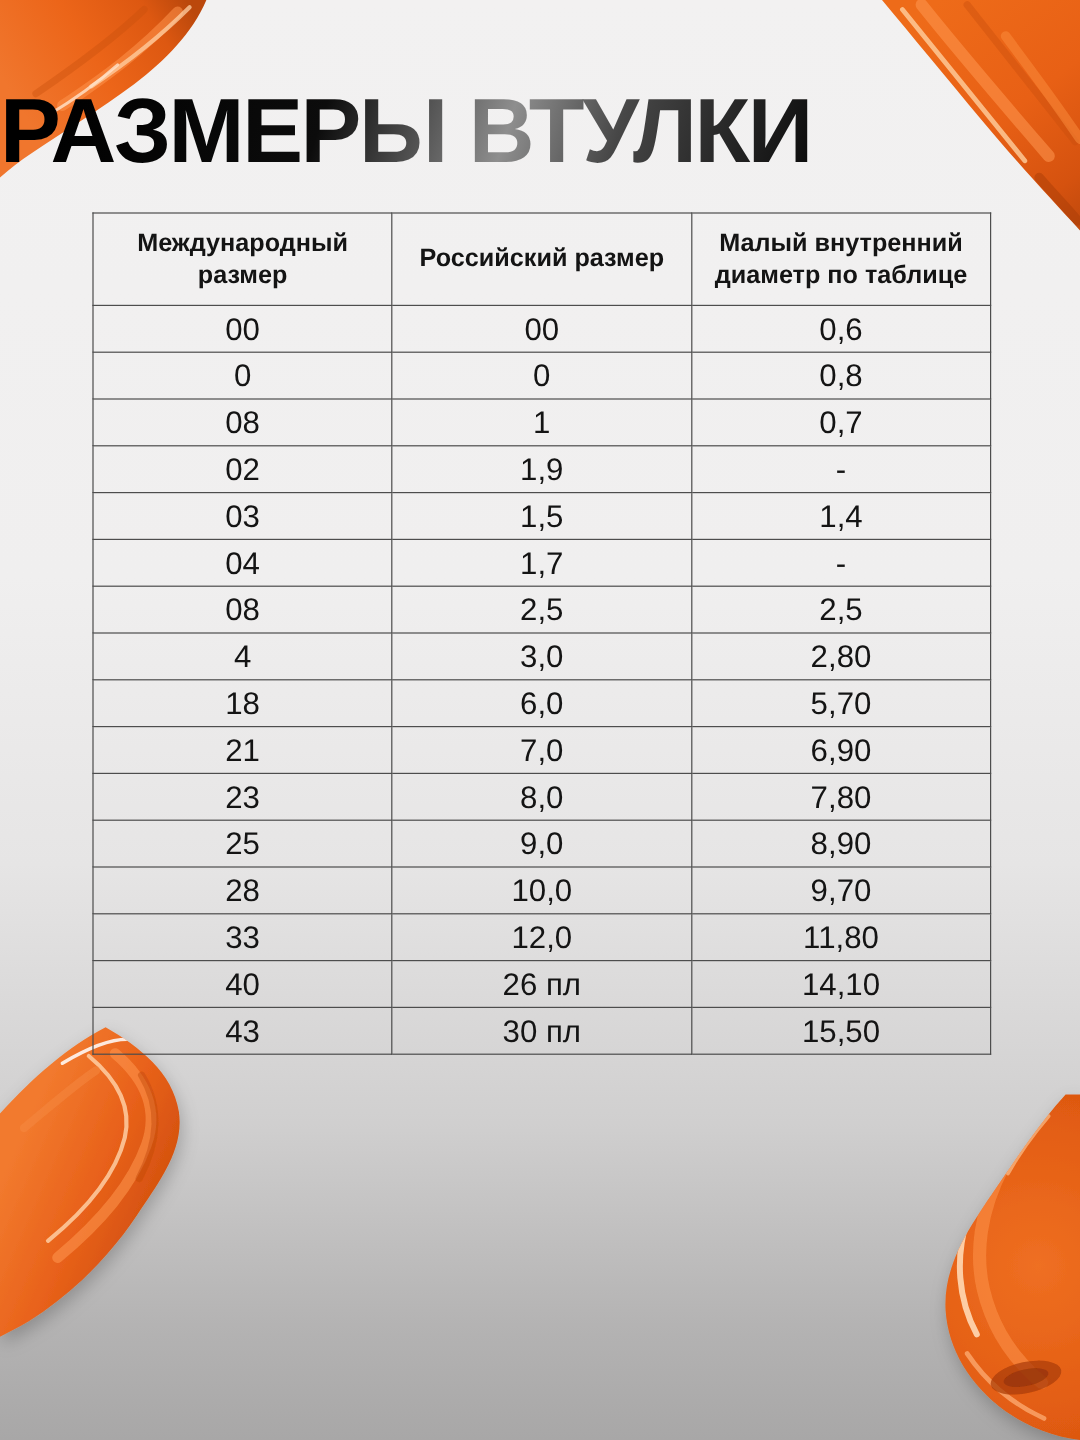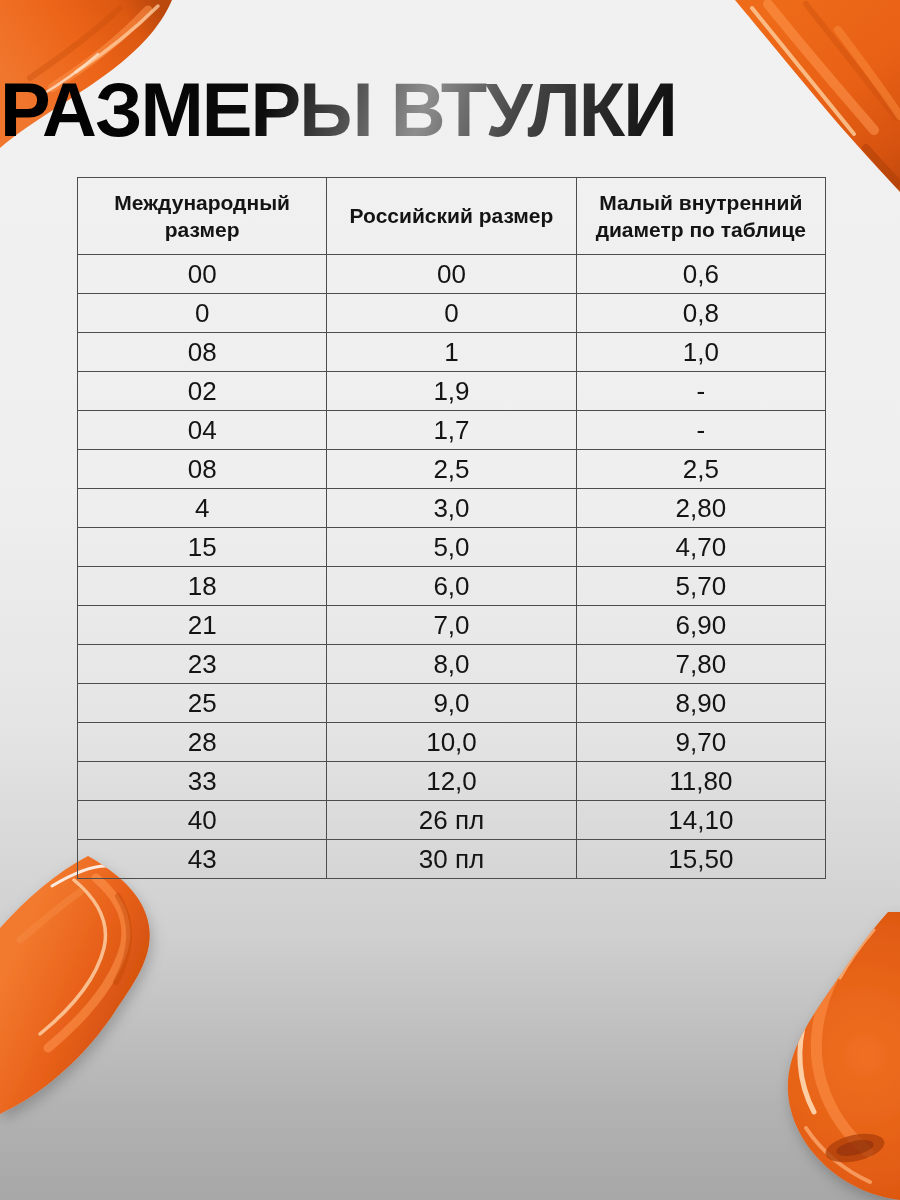--- a/index.html
+++ b/index.html
@@ -155,48 +155,48 @@
           <td>0,6</td>
         </tr>
         <tr>
           <td>0</td>
           <td>0</td>
           <td>0,8</td>
         </tr>
         <tr>
           <td>08</td>
           <td>1</td>
-          <td>1,0</td>
+          <td>0,7</td>
         </tr>
         <tr>
           <td>02</td>
           <td>1,9</td>
           <td>-</td>
         </tr>
         <tr>
+          <td>03</td>
+          <td>1,5</td>
+          <td>1,4</td>
+        </tr>
+        <tr>
           <td>04</td>
           <td>1,7</td>
           <td>-</td>
         </tr>
         <tr>
           <td>08</td>
           <td>2,5</td>
           <td>2,5</td>
         </tr>
         <tr>
           <td>4</td>
           <td>3,0</td>
           <td>2,80</td>
         </tr>
         <tr>
-          <td>15</td>
-          <td>5,0</td>
-          <td>4,70</td>
-        </tr>
-        <tr>
           <td>18</td>
           <td>6,0</td>
           <td>5,70</td>
         </tr>
         <tr>
           <td>21</td>
           <td>7,0</td>
           <td>6,90</td>
         </tr>
         <tr>

